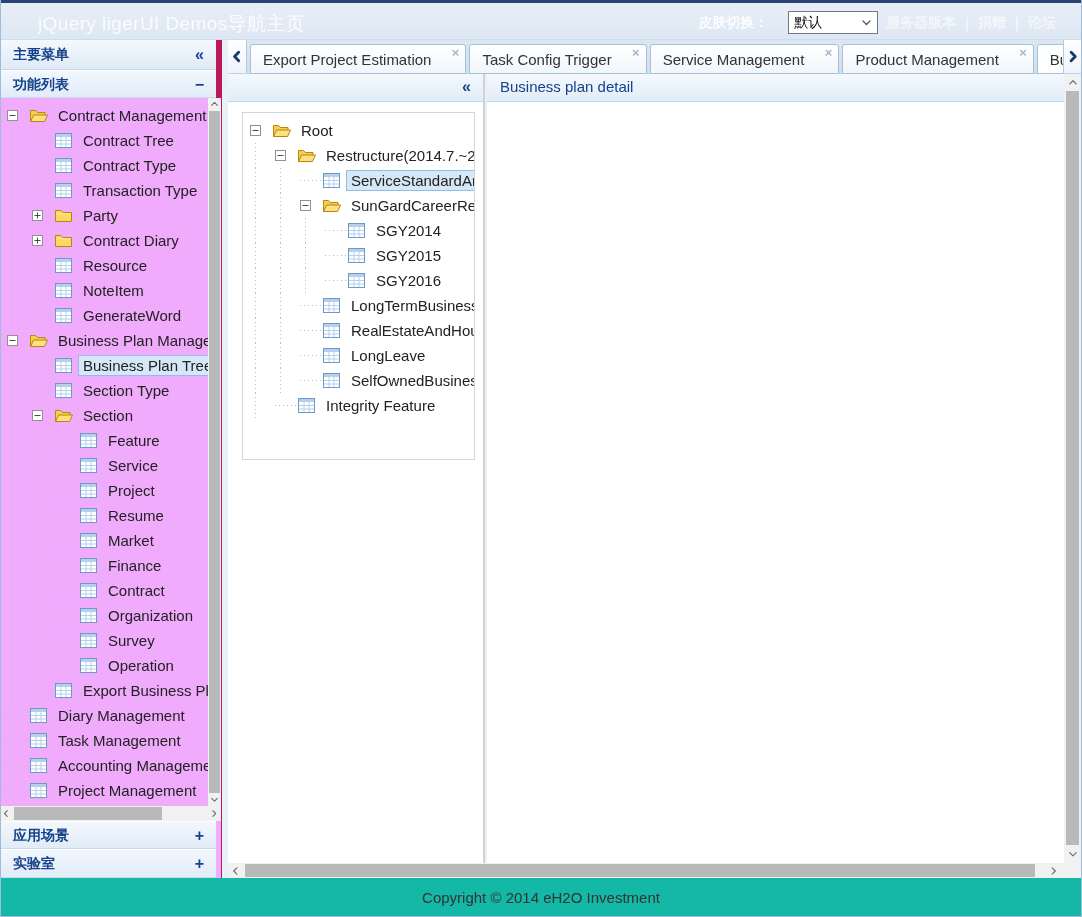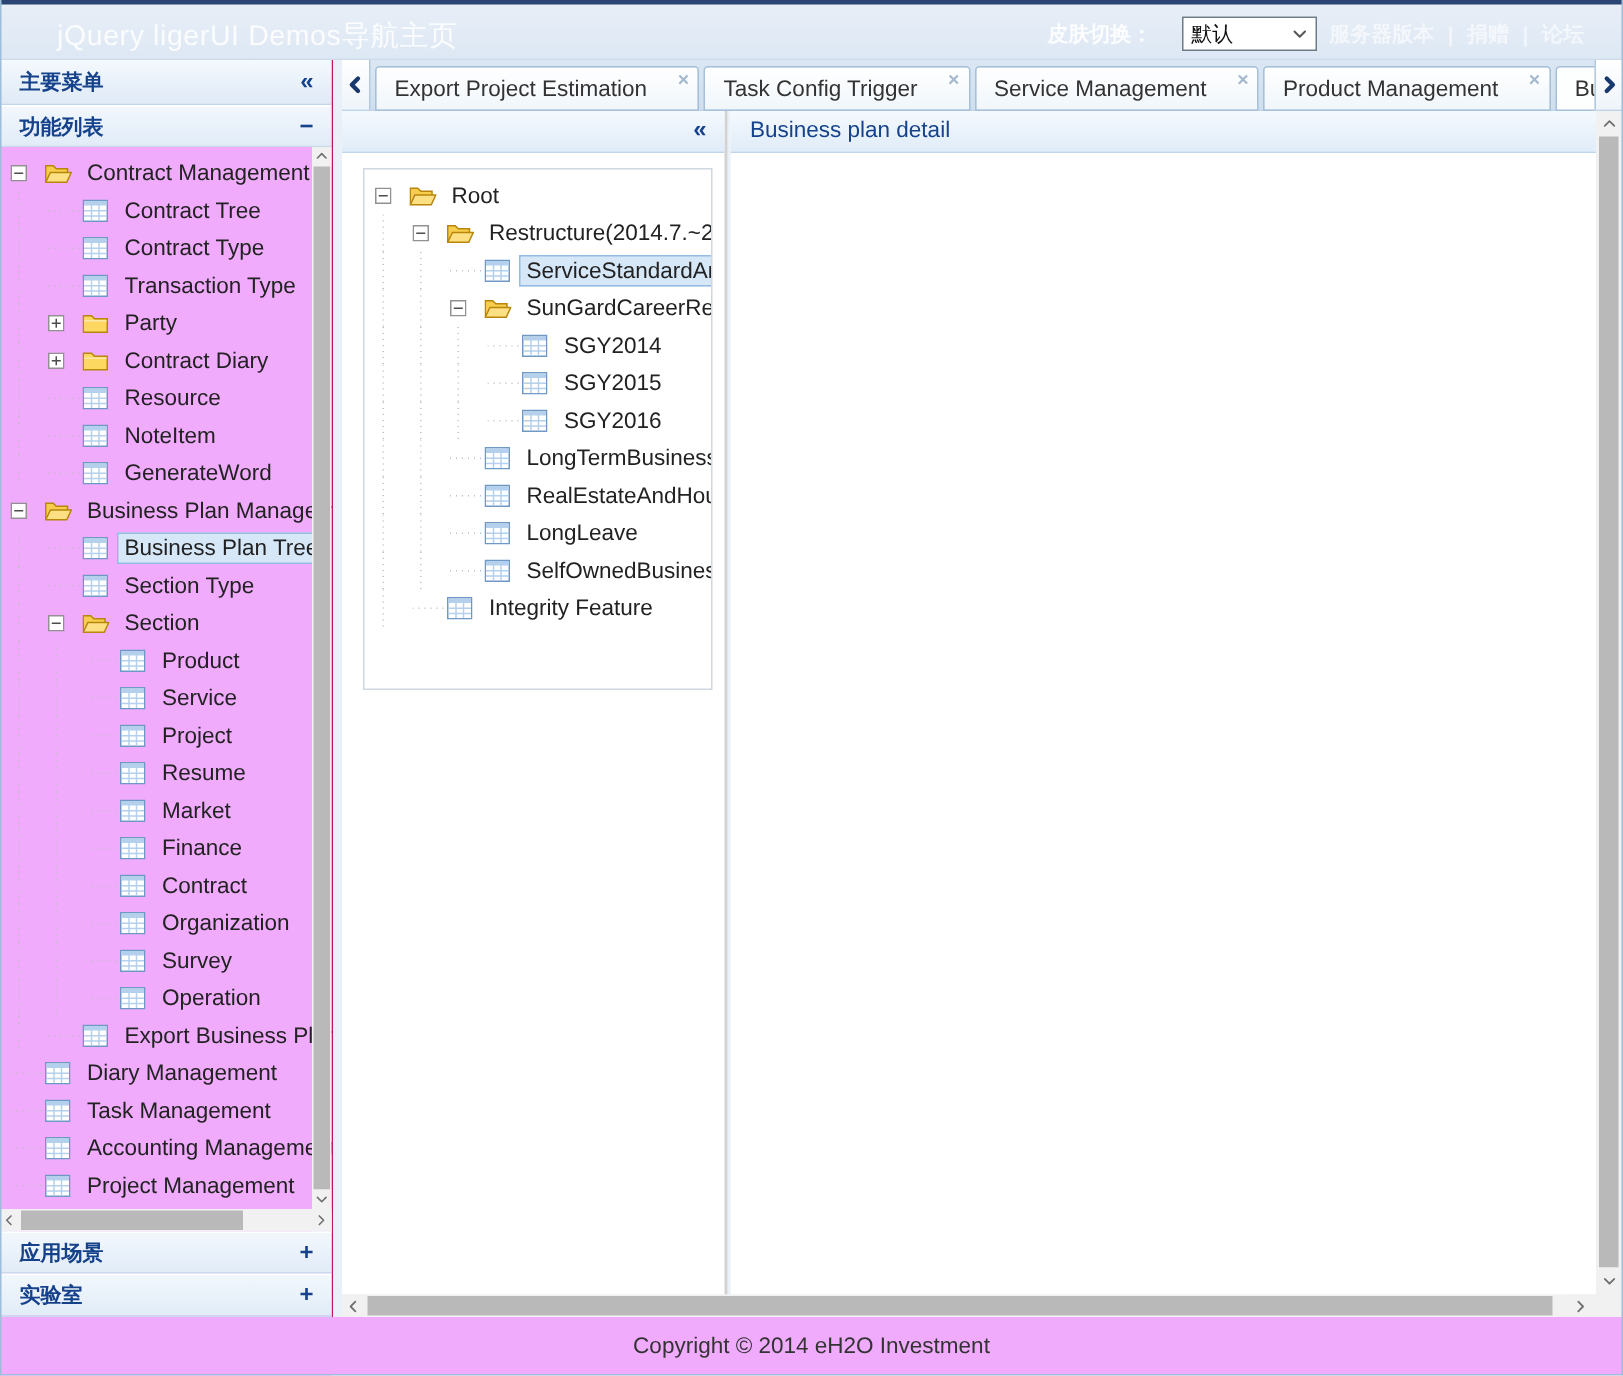--- a/index.html
+++ b/index.html
@@ -15,21 +15,21 @@
   .topbar-right{position:absolute;right:26px;top:8px;display:flex;align-items:center;font-size:14px;}
   .skin-label{color:rgba(255,255,255,.88);margin-right:20px;font-weight:bold;white-space:nowrap}
   .skin-select{width:90px;height:23px;background:#fff;border:1px solid #6f7b88;
                display:flex;align-items:center;justify-content:space-between;
                padding:0 5px;font-size:14px;color:#111;margin-right:8px;cursor:pointer}
   .top-links{display:flex;gap:9px;align-items:center;color:rgba(255,255,255,.55);font-weight:bold}
   .top-links a{color:rgba(255,255,255,.6);text-decoration:none;cursor:pointer;white-space:nowrap}
 
   
   .sidebar{position:absolute;left:0;top:40px;width:222px;height:838px;background:#fff;
-           border-right:1px solid #be185d;}
+           border-right:6px solid #be185d;}
   .sb-title{position:absolute;left:0;top:0;width:100%;height:30px;
             background:linear-gradient(#f4f9fd,#dfeaf6);border-bottom:1px solid #c3d6e9;}
   .sb-title-text{font-size:14px;font-weight:bold;color:#15428b;line-height:29px;padding-left:13px}
   .collapse-btn{position:absolute;right:12px;top:0;line-height:29px;color:#15428b;
                 font-weight:bold;font-size:16px;cursor:pointer}
   .acc-header{position:absolute;left:0;width:100%;height:28px;
               background:linear-gradient(#f2f7fc,#e1ecf8);
               border-bottom:1px solid #c9daeb;border-top:1px solid #fff;cursor:pointer}
   .acc1{top:30px}.acc2{top:781px}.acc3{top:809px;height:29px}
   .acc-label{font-size:14px;font-weight:bold;color:#15428b;line-height:27px;padding-left:13px}
@@ -85,21 +85,21 @@
   .panel-header{height:28px;background:linear-gradient(#f4f9fd,#e0ecf8);
                 border-bottom:1px solid #bfd6eb;position:relative}
   .plan-collapse{position:absolute;right:12px;top:0;line-height:26px;font-weight:bold;
                  color:#15428b;font-size:16px;cursor:pointer}
   .plan-box{position:absolute;left:14px;top:38px;width:233px;height:348px;
             border:1px solid #cfd7e0;overflow:hidden;background:#fff;padding-top:5px}
   .detail-panel{position:absolute;left:487px;top:74px;width:577px;height:789px;background:#fff}
   .detail-title{font-size:15px;font-weight:normal;color:#15428b;line-height:26px;padding-left:13px}
 
   
-  .footer{position:absolute;left:0;top:878px;width:1082px;height:39px;background:#f0abfc;
+  .footer{position:absolute;left:0;top:878px;width:1082px;height:39px;background:#14b8a6;
           text-align:center;font-size:15px;color:#333;line-height:40px}
   .win-border{position:absolute;left:0;top:0;width:1082px;height:917px;
               border:1px solid #9dbdd9;border-top:none;pointer-events:none;z-index:60}
 </style>
 </head>
 <body>
 
 <div class="topbar">
   <div class="app-title">jQuery ligerUI Demos导航主页</div>
   <div class="topbar-right">
@@ -323,21 +323,21 @@
           <span class="guide"></span>
           <span class="guide"></span>
           <span class="switch stub"></span>
           <span class="ticon">
             <svg width="17" height="15" viewBox="0 0 17 15">
               <rect x="0.5" y="0.5" width="16" height="14" fill="#ffffff" stroke="#6f99c4"></rect>
               <rect x="1" y="1" width="15" height="3" fill="#b4d0ec"></rect>
               <path d="M6 1 V14 M11 1 V14 M1 7.5 H16 M1 11 H16" stroke="#b4d0ec" fill="none"></path>
             </svg>
           </span>
-          <span class="tlabel">Product</span>
+          <span class="tlabel">Feature</span>
         </div>
         <div class="tree-row">
           <span class="guide"></span>
           <span class="guide"></span>
           <span class="switch stub"></span>
           <span class="ticon">
             <svg width="17" height="15" viewBox="0 0 17 15">
               <rect x="0.5" y="0.5" width="16" height="14" fill="#ffffff" stroke="#6f99c4"></rect>
               <rect x="1" y="1" width="15" height="3" fill="#b4d0ec"></rect>
               <path d="M6 1 V14 M11 1 V14 M1 7.5 H16 M1 11 H16" stroke="#b4d0ec" fill="none"></path>

